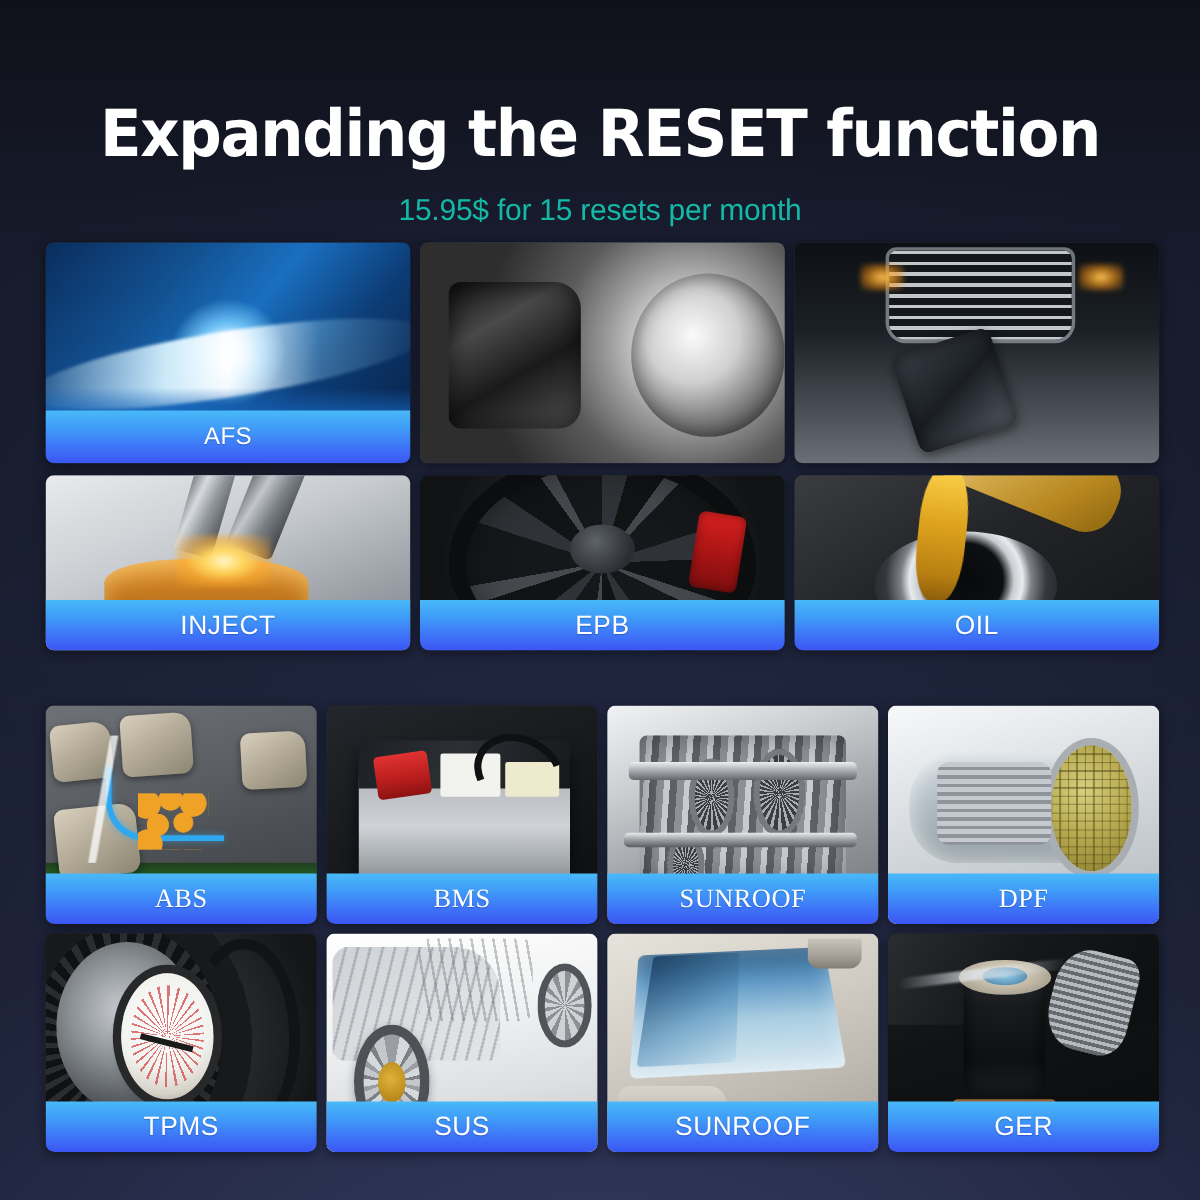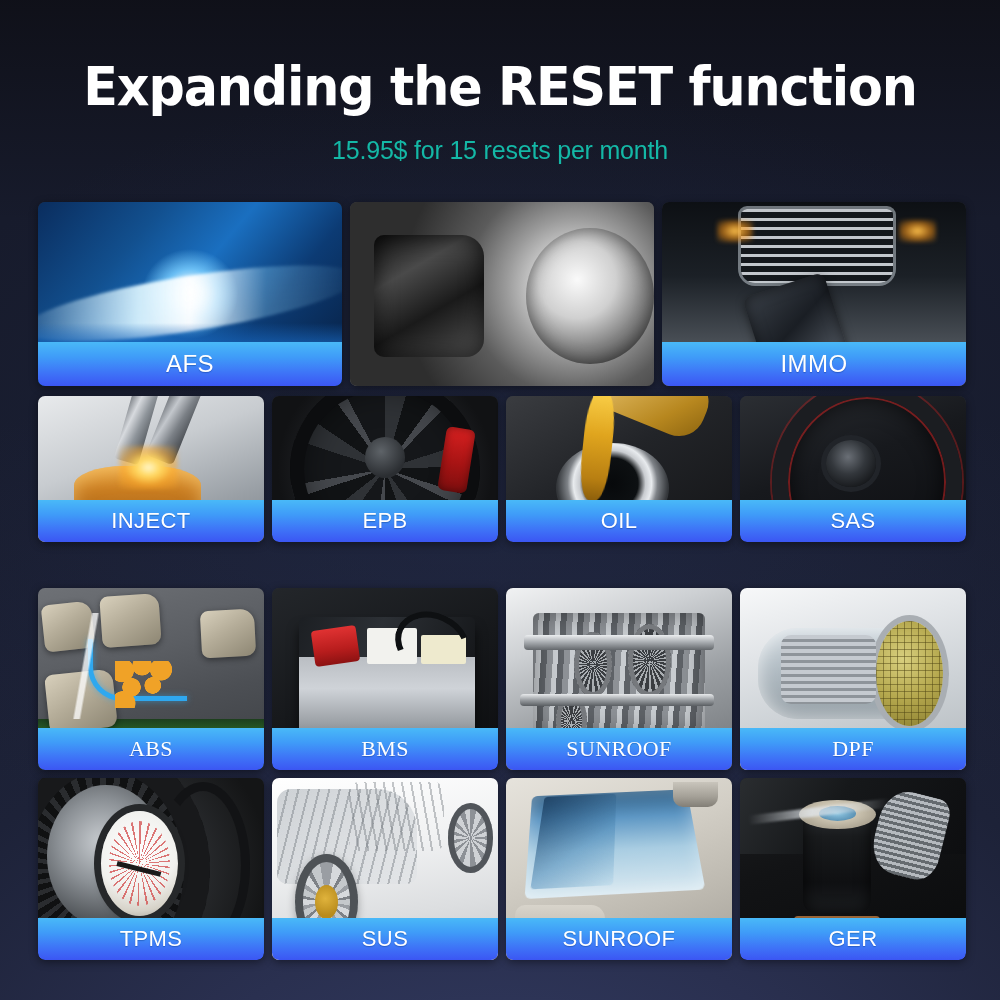--- a/index.html
+++ b/index.html
@@ -25,21 +25,21 @@
       radial-gradient(ellipse 95% 60% at 50% 50%, rgba(40,50,85,0.35) 0%, rgba(20,22,33,0) 70%),
       linear-gradient(to bottom, rgba(15,16,24,0.95) 0%, rgba(15,16,24,0.0) 22%);
     pointer-events: none;
   }
 
   
   .header {
     position: absolute;
     top: 0; left: 0; right: 0;
     text-align: center;
-    padding-top: 59px;
+    padding-top: 84px;
   }
 
   .title {
     font-family: "DejaVu Sans", sans-serif;
     font-size: 54px;
     font-weight: 700;
     letter-spacing: -1.2px;
     color: #ffffff;
     line-height: 1.05;
     transform: scaleX(0.94);
@@ -95,21 +95,21 @@
     display: flex;
     align-items: center;
     justify-content: center;
     color: #ffffff;
     font-size: 22px;
     letter-spacing: 0.4px;
     background: linear-gradient(to bottom, #49b9f8 0%, #3f9cf8 34%, #3e72f7 72%, #3b56f3 100%);
     border-radius: 0 0 7px 7px;
     text-shadow: 0 1px 1px rgba(0,40,110,0.35);
   }
-  .row-0 .label { height: 44px; font-size: 24px; }
+  .row-0 .label { height: 44px; font-size: 20px; }
 
   
 
   
   .ph-afs {
     background:
       radial-gradient(ellipse 22% 34% at 50% 50%, #ffffff 0%, #d8f2ff 18%, rgba(120,205,255,0.85) 40%, rgba(30,100,190,0) 72%),
       linear-gradient(130deg, #0a2d5e 0%, #12508f 28%, #1a6fc0 48%, #0c3b74 70%, #071d3e 100%);
   }
   .ph-afs::before {
@@ -602,21 +602,20 @@
 
     <div class="tile">
       <div class="photo ph-ets"></div>
     </div>
 
     <div class="tile">
       <div class="photo ph-immo">
         <div class="immo-glow-l"></div>
         <div class="immo-glow-r"></div>
       </div>
-      <div class="label">IMMO</div>
     </div>
 
   </div>
 
   <div class="row row-1">
 
     <div class="tile">
       <div class="photo ph-inject">
         <div class="inj-tool"></div>
         <div class="inj-tool2"></div>
@@ -631,24 +630,20 @@
       <div class="label">EPB</div>
     </div>
 
     <div class="tile">
       <div class="photo ph-oil">
         <div class="oil-bottle"></div>
       </div>
       <div class="label">OIL</div>
     </div>
 
-    <div class="tile">
-      <div class="photo ph-sas"></div>
-      <div class="label">SAS</div>
-    </div>
 
   </div>
 
   <div class="row row-2">
 
     <div class="tile">
       <div class="photo ph-abs">
         <div class="abs-car c1"></div>
         <div class="abs-car c2"></div>
         <div class="abs-car c3"></div>

